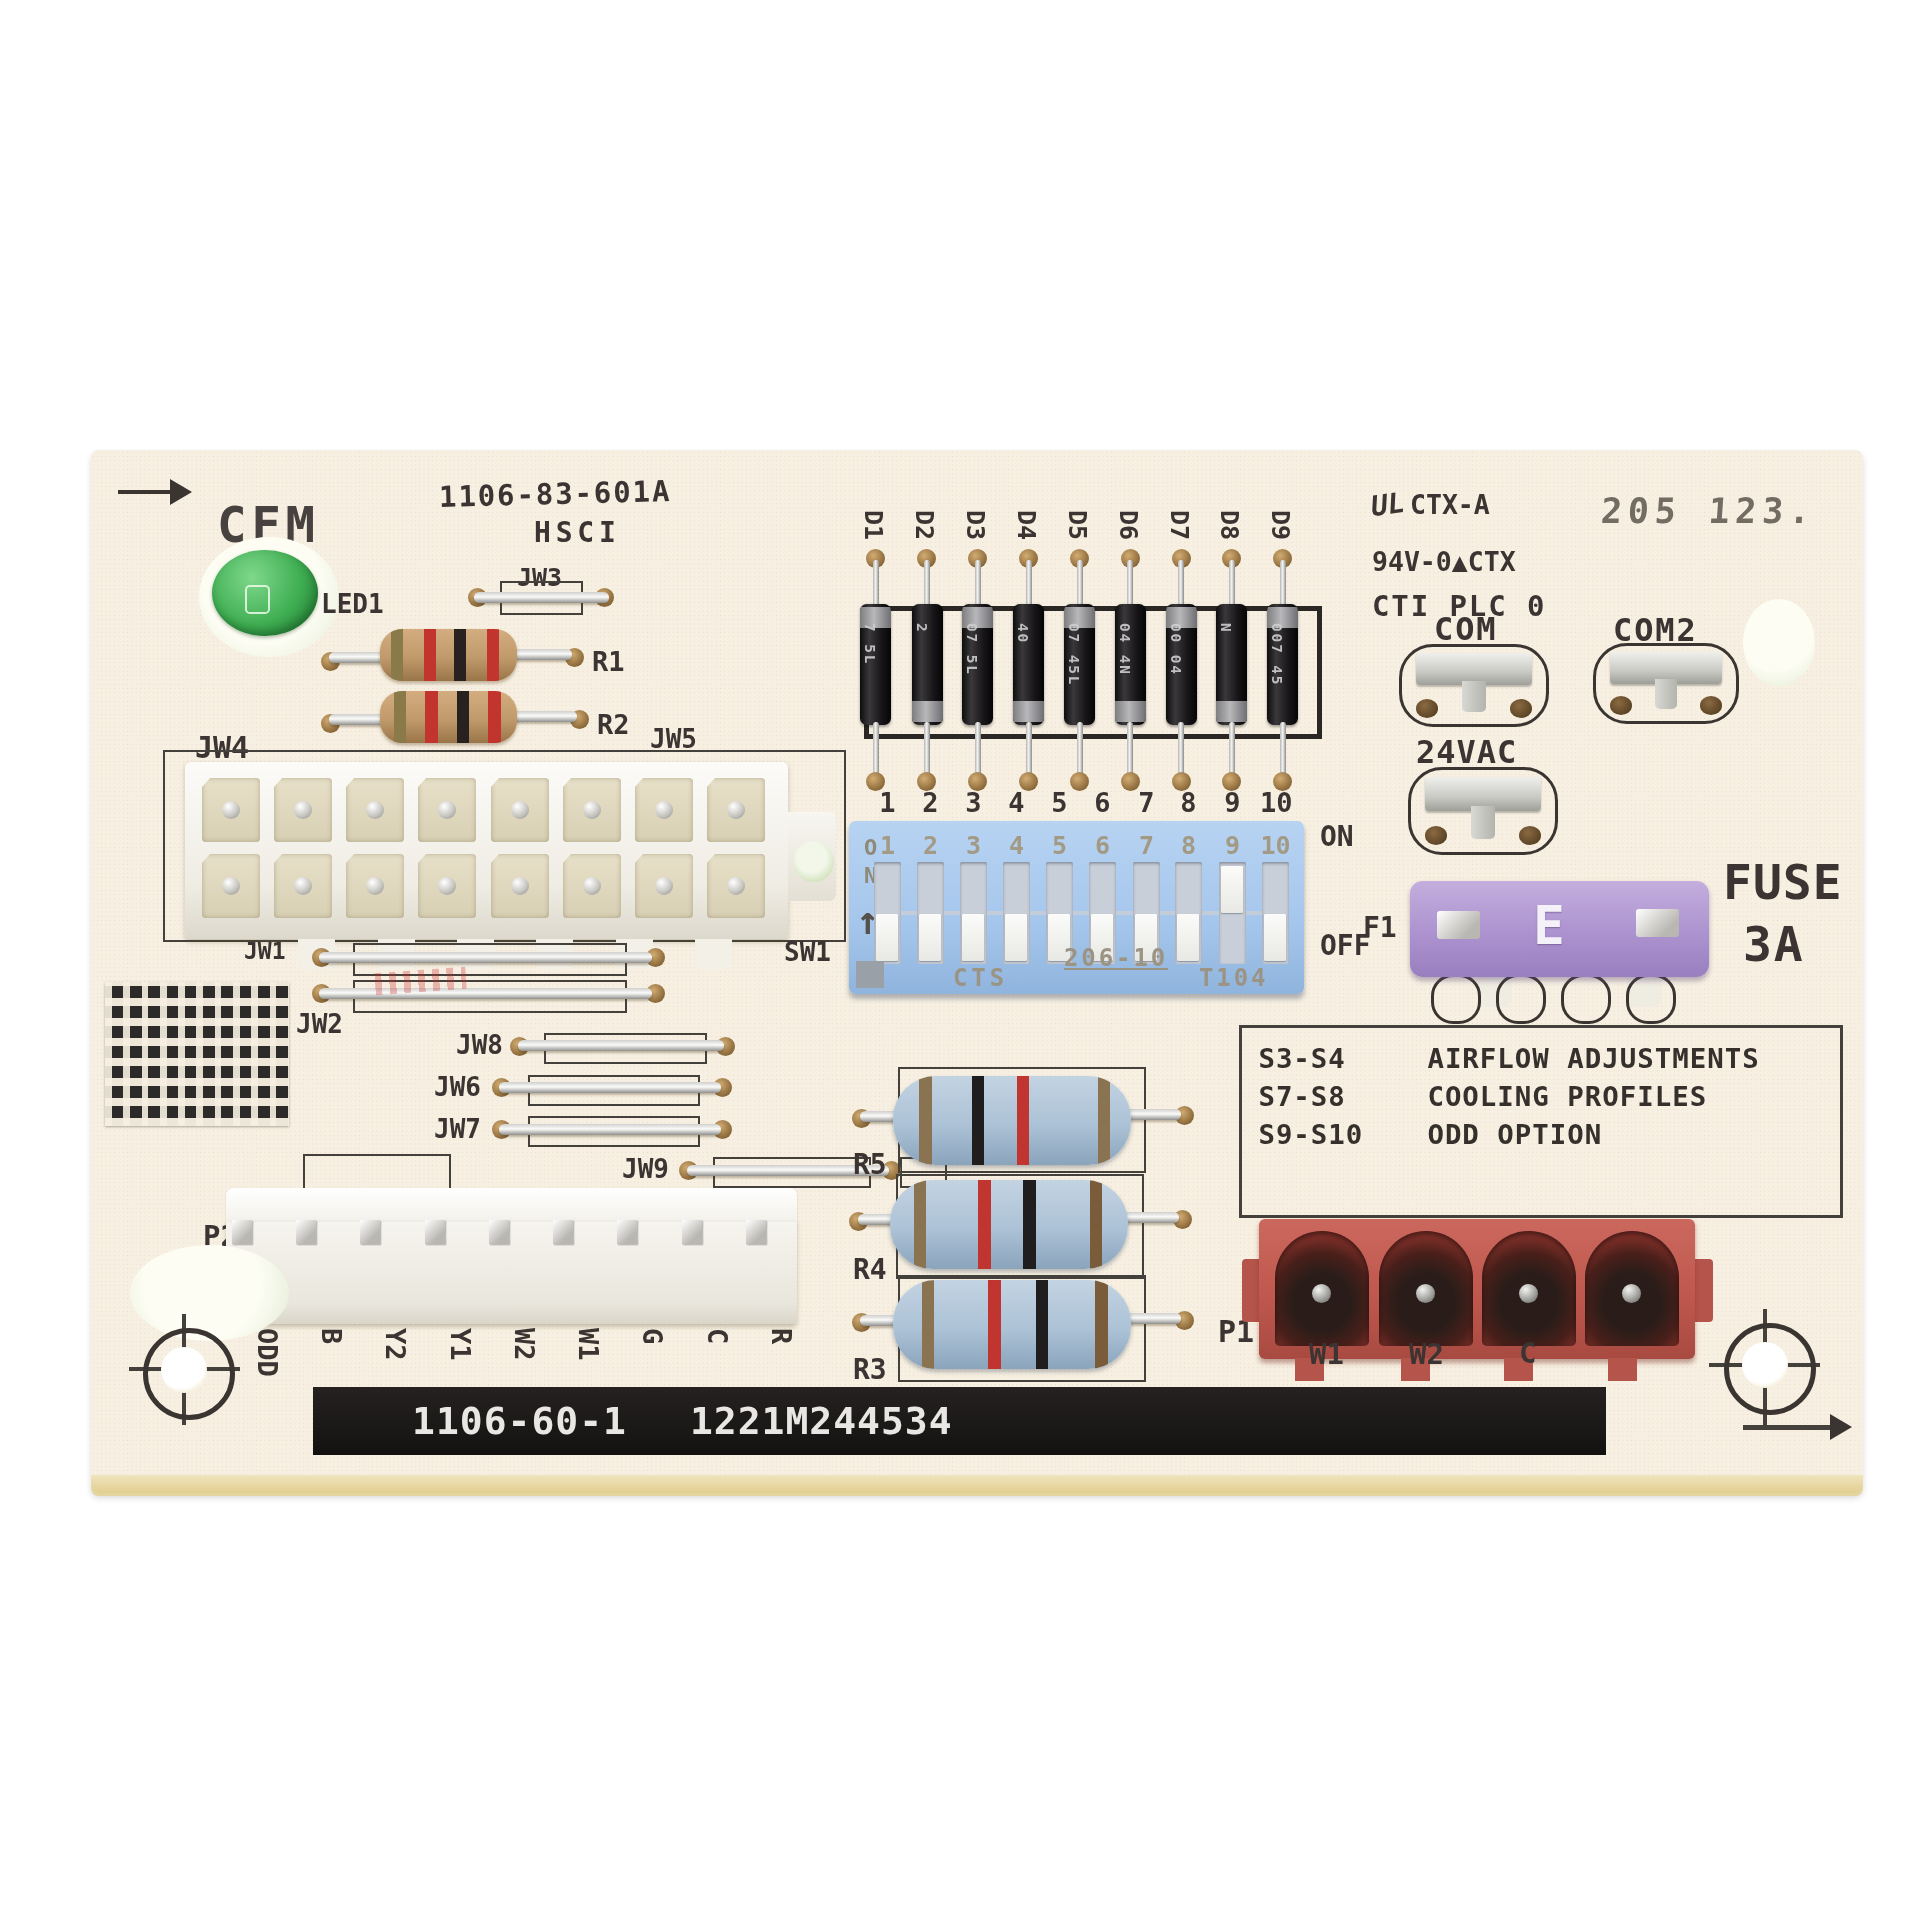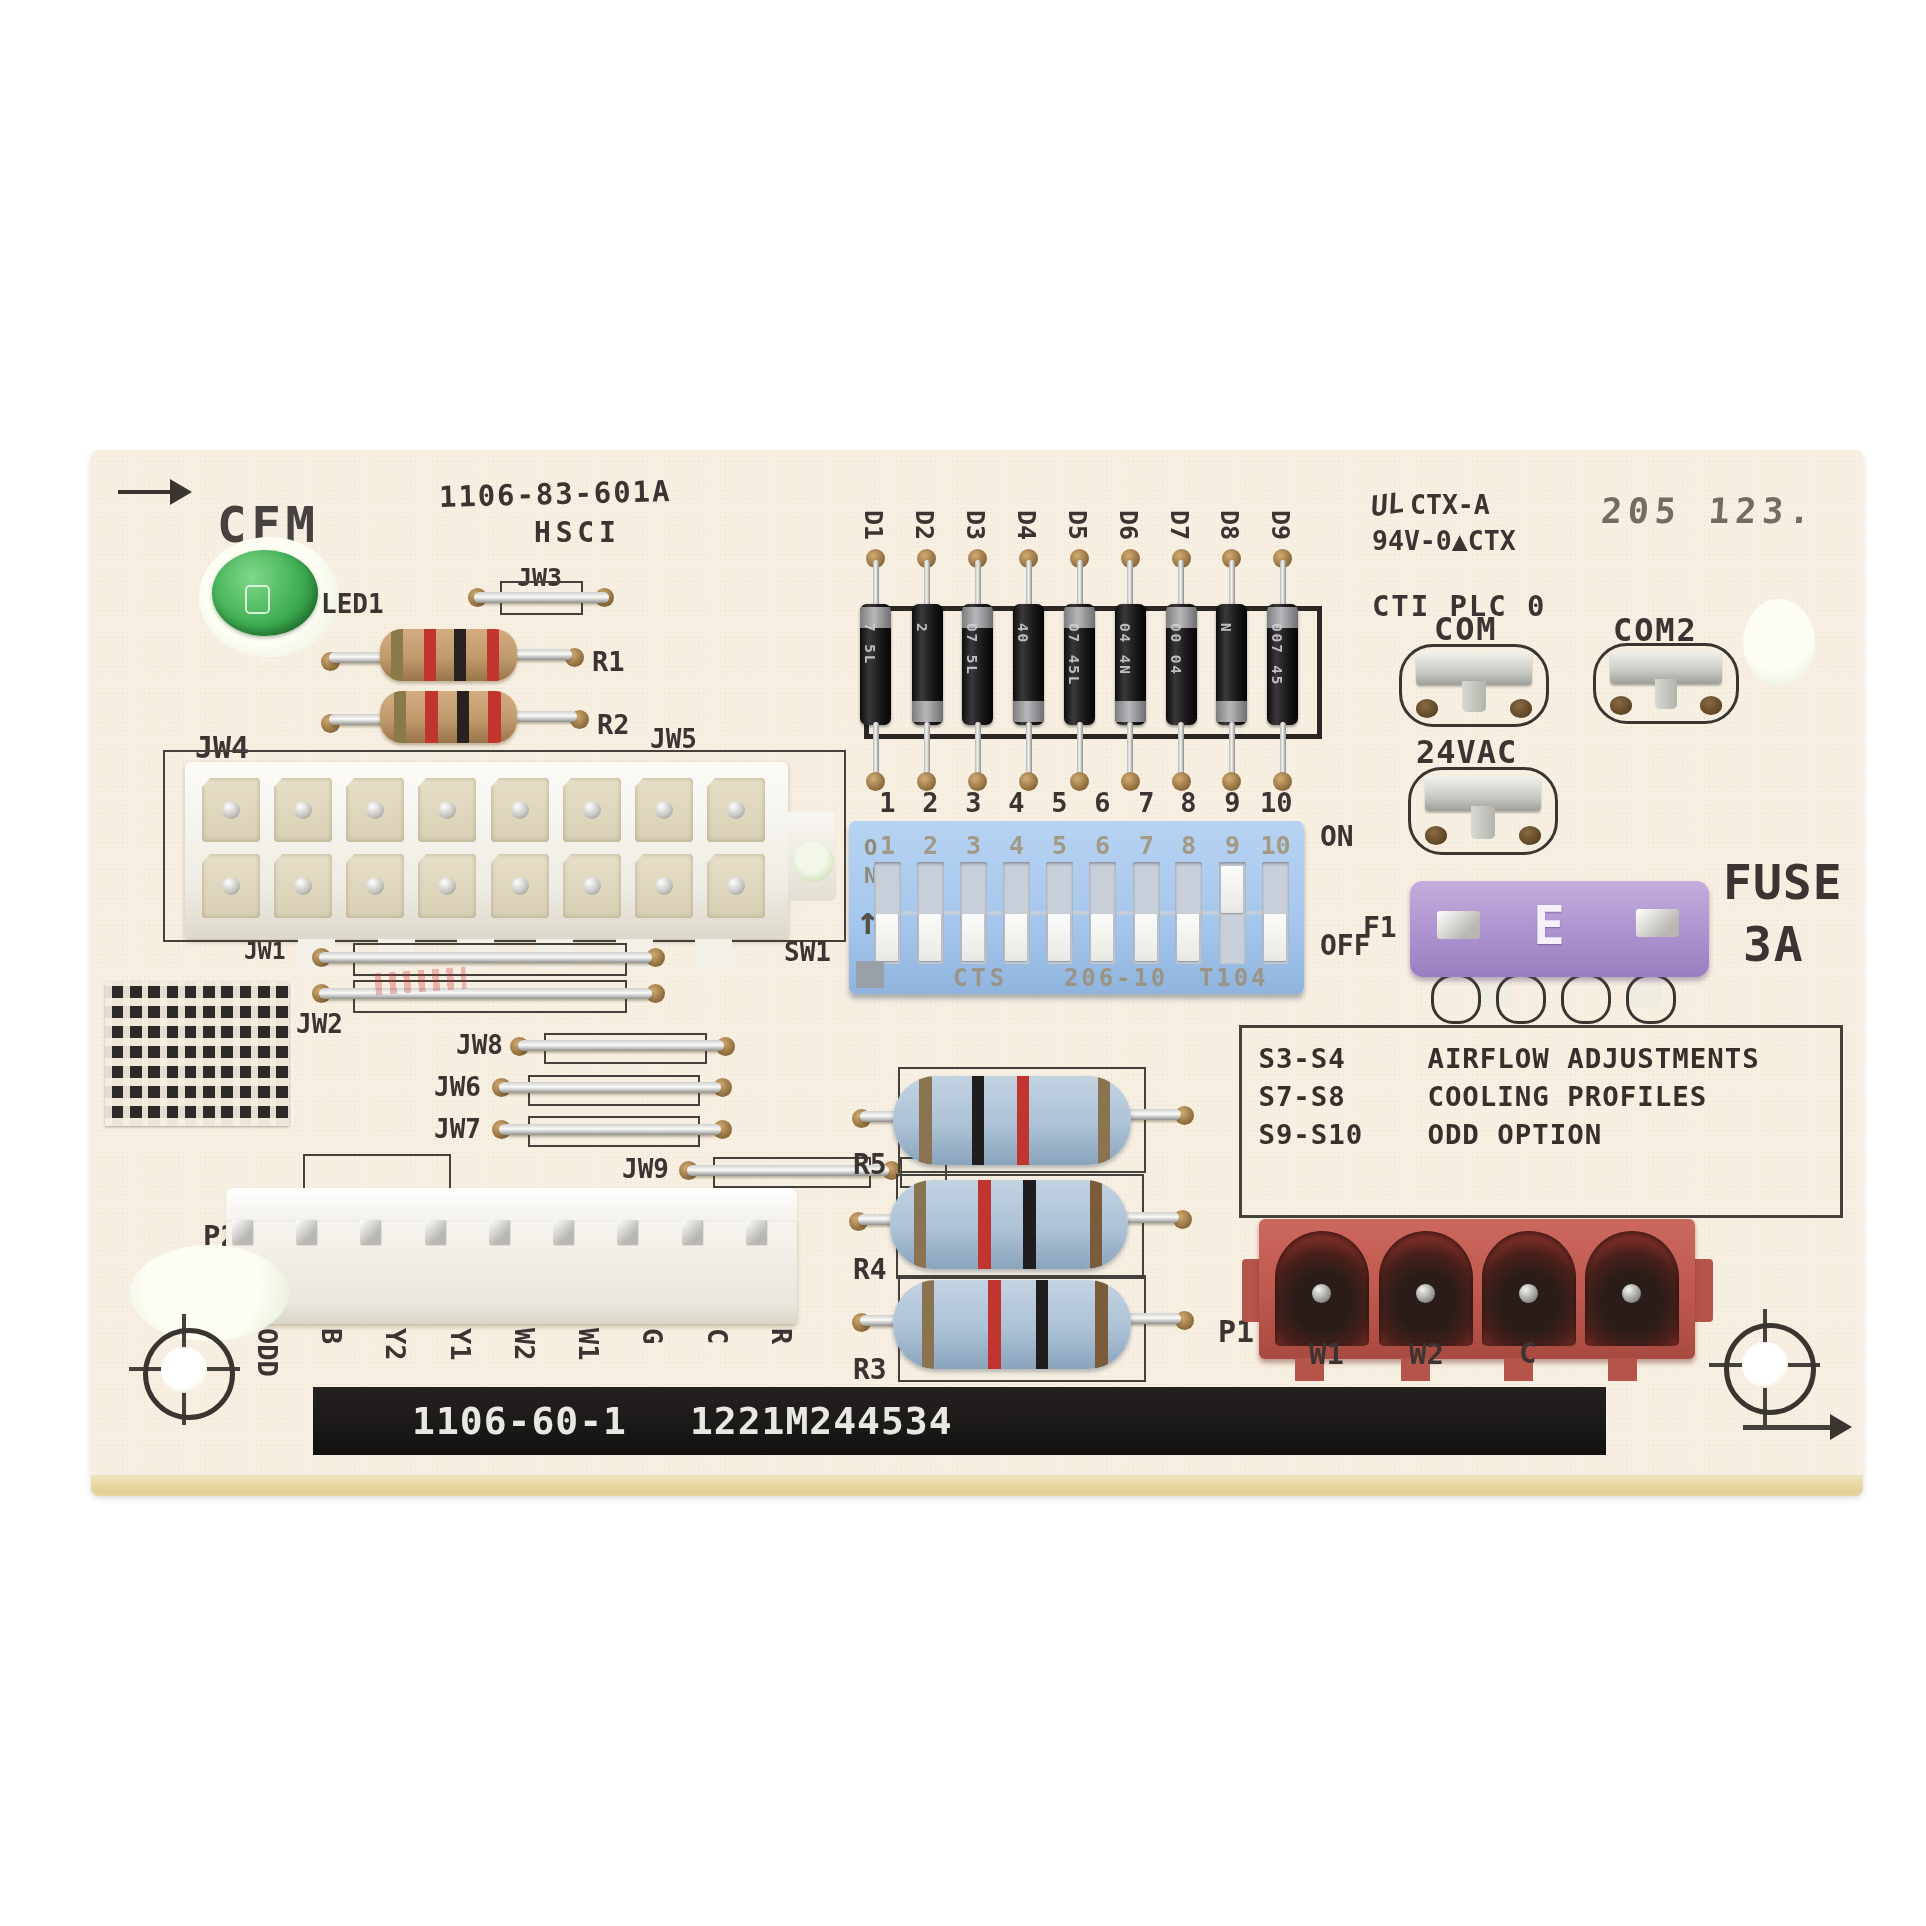--- a/index.html
+++ b/index.html
@@ -361,30 +361,30 @@
     </div>
   <div class="slot" style="left:1128px;top:412px;">
       <div class="slider" style="top:3.9px;"></div>
     </div>
   <div class="slot" style="left:1171px;top:412px;">
       <div class="slider" style="top:52px;"></div>
     </div>
 
   <div class="abs" style="left:765px;top:511px;width:28px;height:27px;background:#9aa0a8;"></div>
   <div class="silk" style="left:862px;top:514px;font-size:24px;color:#9b9484;letter-spacing:3.9px;">CTS</div>
-  <div class="silk" style="left:973px;top:514px;font-size:24px;color:#9b9484;letter-spacing:2.9px;">206-10</div>
+  <div class="silk" style="left:973px;top:494px;font-size:24px;color:#9b9484;letter-spacing:2.9px;text-decoration:underline;">206-10</div>
   <div class="silk" style="left:1108px;top:514px;font-size:24px;color:#9b9484;letter-spacing:2.9px;">T104</div>
 
   <div class="silk" style="left:1229px;top:370px;font-size:28px;">ON</div>
   <div class="silk" style="left:1229px;top:479px;font-size:28px;">OFF</div>
   <div class="silk" style="left:693px;top:487px;font-size:26px;">SW1</div>
 
   <div class="silk" style="left:1280px;top:38px;font-size:28px;font-style:italic;transform:rotate(-8deg);">UL</div>
   <div class="silk" style="left:1319px;top:39px;font-size:26.5px;">CTX-A</div>
-  <div class="silk" style="left:1281px;top:75px;font-size:26.5px;">94V-0▲CTX</div>
+  <div class="silk" style="left:1281px;top:96px;font-size:26.5px;">94V-0▲CTX</div>
   <div class="silk" style="left:1281px;top:139px;font-size:29px;letter-spacing:1.9px;">CTI PLC 0</div>
   <div class="silk" style="left:1510px;top:41px;font-size:35px;color:#5b554d;letter-spacing:5.8px;opacity:.85;transform:skewX(-4deg);">205 123.</div>
 
   <div class="silk" style="left:1343px;top:160px;font-size:32px;letter-spacing:1.9px;">COM</div>
   <div class="lug" style="left:1308px;top:194px;width:144px;height:77px;">
     <div class="lug-metal"></div>
       <div class="lug-tongue"></div>
     <div class="lug-pad" style="left:10%;bottom:8%;"></div>
       <div class="lug-pad" style="right:10%;bottom:8%;"></div>
   </div>

